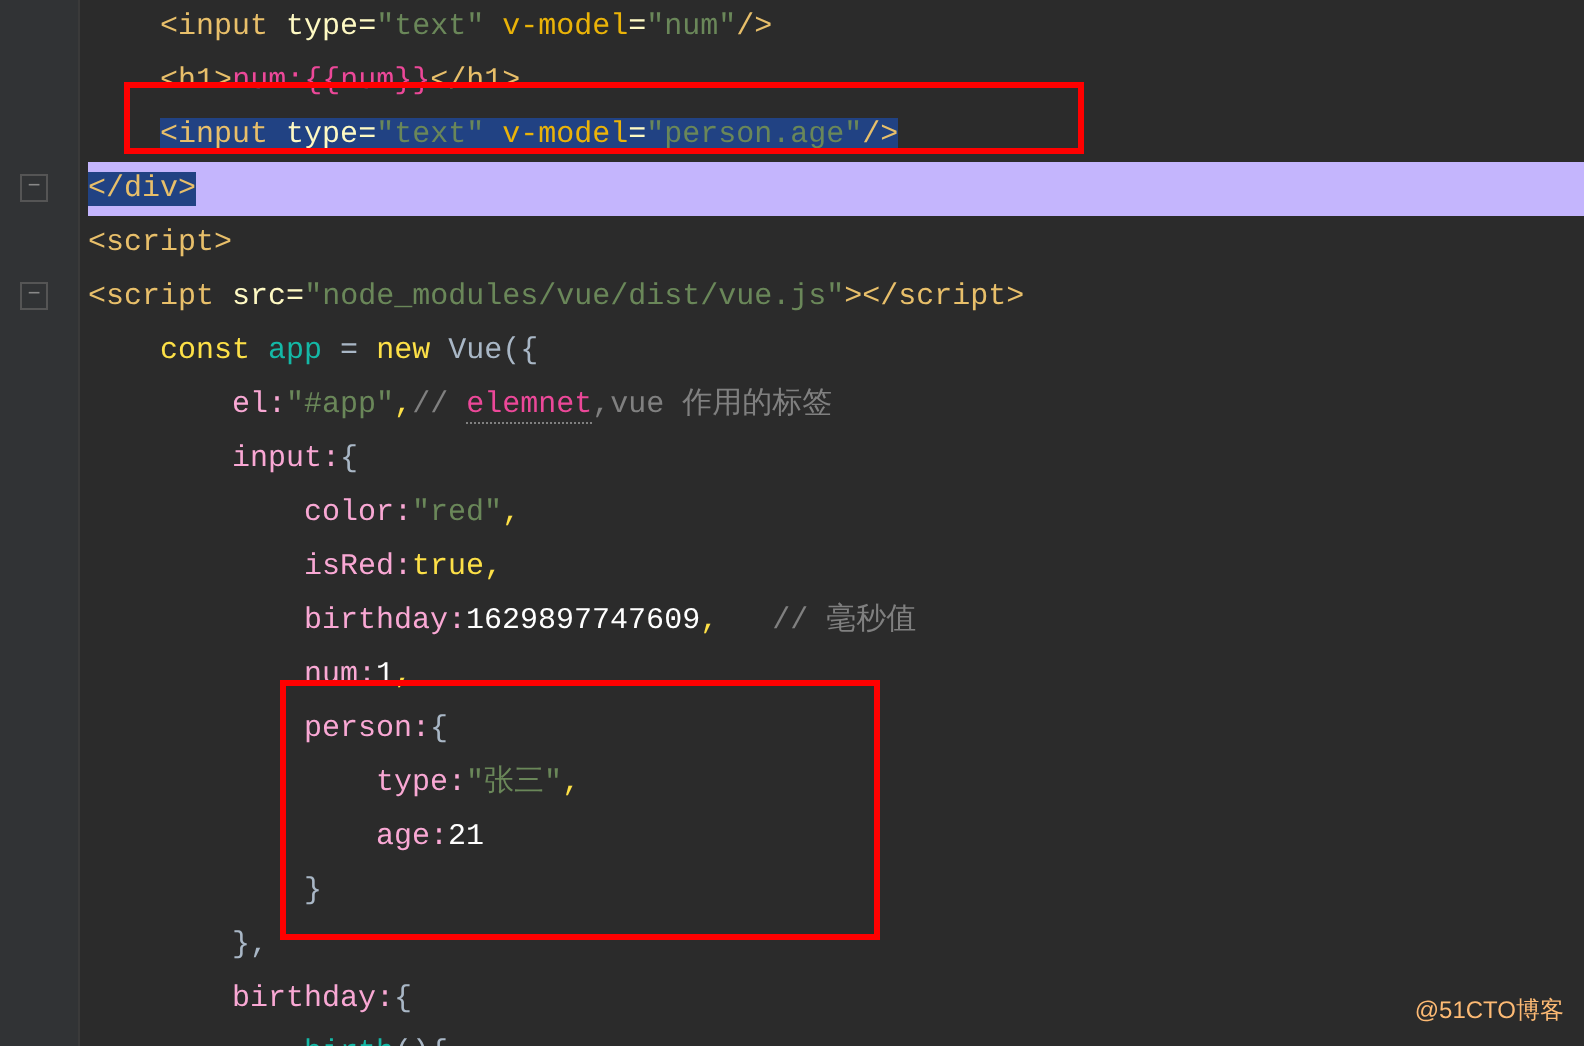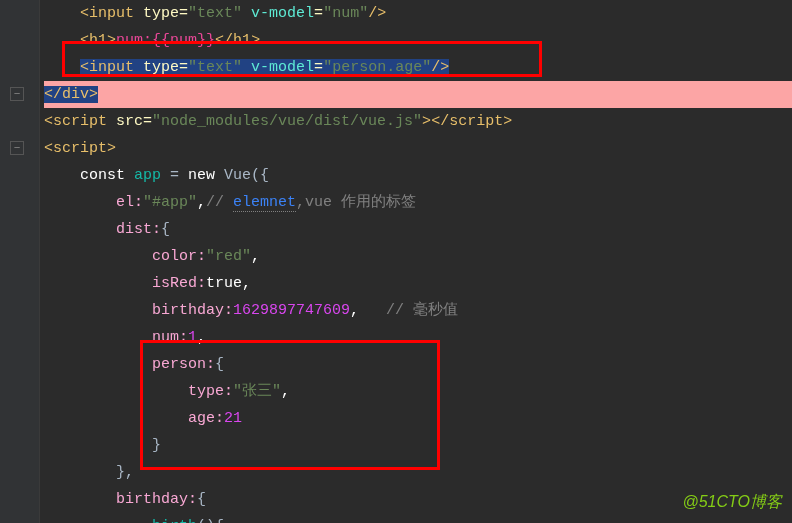--- a/index.html
+++ b/index.html
@@ -33,40 +33,39 @@
     line-height: 12px;
     text-align: center;
   }
   .code {
     padding-left: 44px;
     padding-top: 0px;
   }
   .line { white-space: pre; height: 27px; line-height: 27px; }
   .tag    { color: #e8bf6a; }
   .attr   { color: #fef9c3; }
-  .attrn  { color: #5eead4; }
+  .attrn  { color: #eab308; }
   .str    { color: #6a8759; }
-  .kw     { color: #ffffff; }
-  .num    { color: #d946ef; }
+  .kw     { color: #fde047; }
+  .num    { color: #ffffff; }
   .ident  { color: #14b8a6; }
   .obj    { color: #f9a8d4; }
   .plain  { color: #a9b7c6; }
   .cmt    { color: #808080; }
-  .cmtu   { color: #3b82f6; border-bottom: 1px dotted #808080; }
+  .cmtu   { color: #ec4899; border-bottom: 1px dotted #808080; }
   .htxt   { color: #ec4899; text-align: right; }
   .hlsel  { background: #214283; }
 
   .watermark {
     position: absolute;
     right: 10px;
     bottom: 6px;
-    font-size: 16px;
-    color: #84cc16;
+    font-size: 12px;
+    color: #fdba74;
     font-family: sans-serif;
-    font-style: italic;
   }
   .redbox {
     position: absolute;
     border: 3px solid #ff0000;
     pointer-events: none;
   }
 </style>
 </head>
 <body>
 
@@ -76,31 +75,31 @@
 </div>
 
 <div class="code">
 
   <div class="line"><span class="plain">    </span><span class="tag">&lt;</span><span class="tag">input </span><span class="attr">type</span><span class="attr">=</span><span class="str">"text" </span><span class="attrn">v-model</span><span class="attr">=</span><span class="str">"num"</span><span class="tag">/&gt;</span></div>
 
   <div class="line"><span class="plain">    </span><span class="tag">&lt;</span><span class="tag">h1</span><span class="tag">&gt;</span><span class="htxt">num:{{num}}</span><span class="tag">&lt;/</span><span class="tag">h1</span><span class="tag">&gt;</span></div>
 
   <div class="line"><span class="plain">    </span><span class="tag hlsel">&lt;</span><span class="tag hlsel">input </span><span class="attr hlsel">type</span><span class="attr hlsel">=</span><span class="str hlsel">"text" </span><span class="attrn hlsel">v-model</span><span class="attr hlsel">=</span><span class="str hlsel">"person.age"</span><span class="tag hlsel">/&gt;</span></div>
 
-  <div class="line" style="background:#fca5a5;"><span class="tag hlsel">&lt;/</span><span class="tag hlsel">div</span><span class="tag hlsel">&gt;</span></div>
+  <div class="line" style="background:#c4b5fd;"><span class="tag hlsel">&lt;/</span><span class="tag hlsel">div</span><span class="tag hlsel">&gt;</span></div>
+
+  <div class="line"><span class="tag">&lt;</span><span class="tag">script</span><span class="tag">&gt;</span></div>
 
   <div class="line"><span class="tag">&lt;</span><span class="tag">script </span><span class="attr">src</span><span class="attr">=</span><span class="str">"node_modules/vue/dist/vue.js"</span><span class="tag">&gt;</span><span class="tag">&lt;/</span><span class="tag">script</span><span class="tag">&gt;</span></div>
-
-  <div class="line"><span class="tag">&lt;</span><span class="tag">script</span><span class="tag">&gt;</span></div>
 
   <div class="line"><span class="plain">    </span><span class="kw">const </span><span class="ident">app </span><span class="plain">= </span><span class="kw">new </span><span class="plain">Vue</span><span class="plain">({</span></div>
 
   <div class="line"><span class="plain">        </span><span class="obj">el:</span><span class="str">"#app"</span><span class="kw">,</span><span class="cmt">// </span><span class="cmtu">elemnet</span><span class="cmt">,vue 作用的标签</span></div>
 
-  <div class="line"><span class="plain">        </span><span class="obj">dist:</span><span class="plain">{</span></div>
+  <div class="line"><span class="plain">        </span><span class="obj">input:</span><span class="plain">{</span></div>
 
   <div class="line"><span class="plain">            </span><span class="obj">color:</span><span class="str">"red"</span><span class="kw">,</span></div>
 
   <div class="line"><span class="plain">            </span><span class="obj">isRed:</span><span class="kw">true</span><span class="kw">,</span></div>
 
   <div class="line"><span class="plain">            </span><span class="obj">birthday:</span><span class="num">1629897747609</span><span class="kw">,   </span><span class="cmt">// 毫秒值</span></div>
 
   <div class="line"><span class="plain">            </span><span class="obj">num:</span><span class="num">1</span><span class="kw">,</span></div>
 
   <div class="line"><span class="plain">            </span><span class="obj">person:</span><span class="plain">{</span></div>

